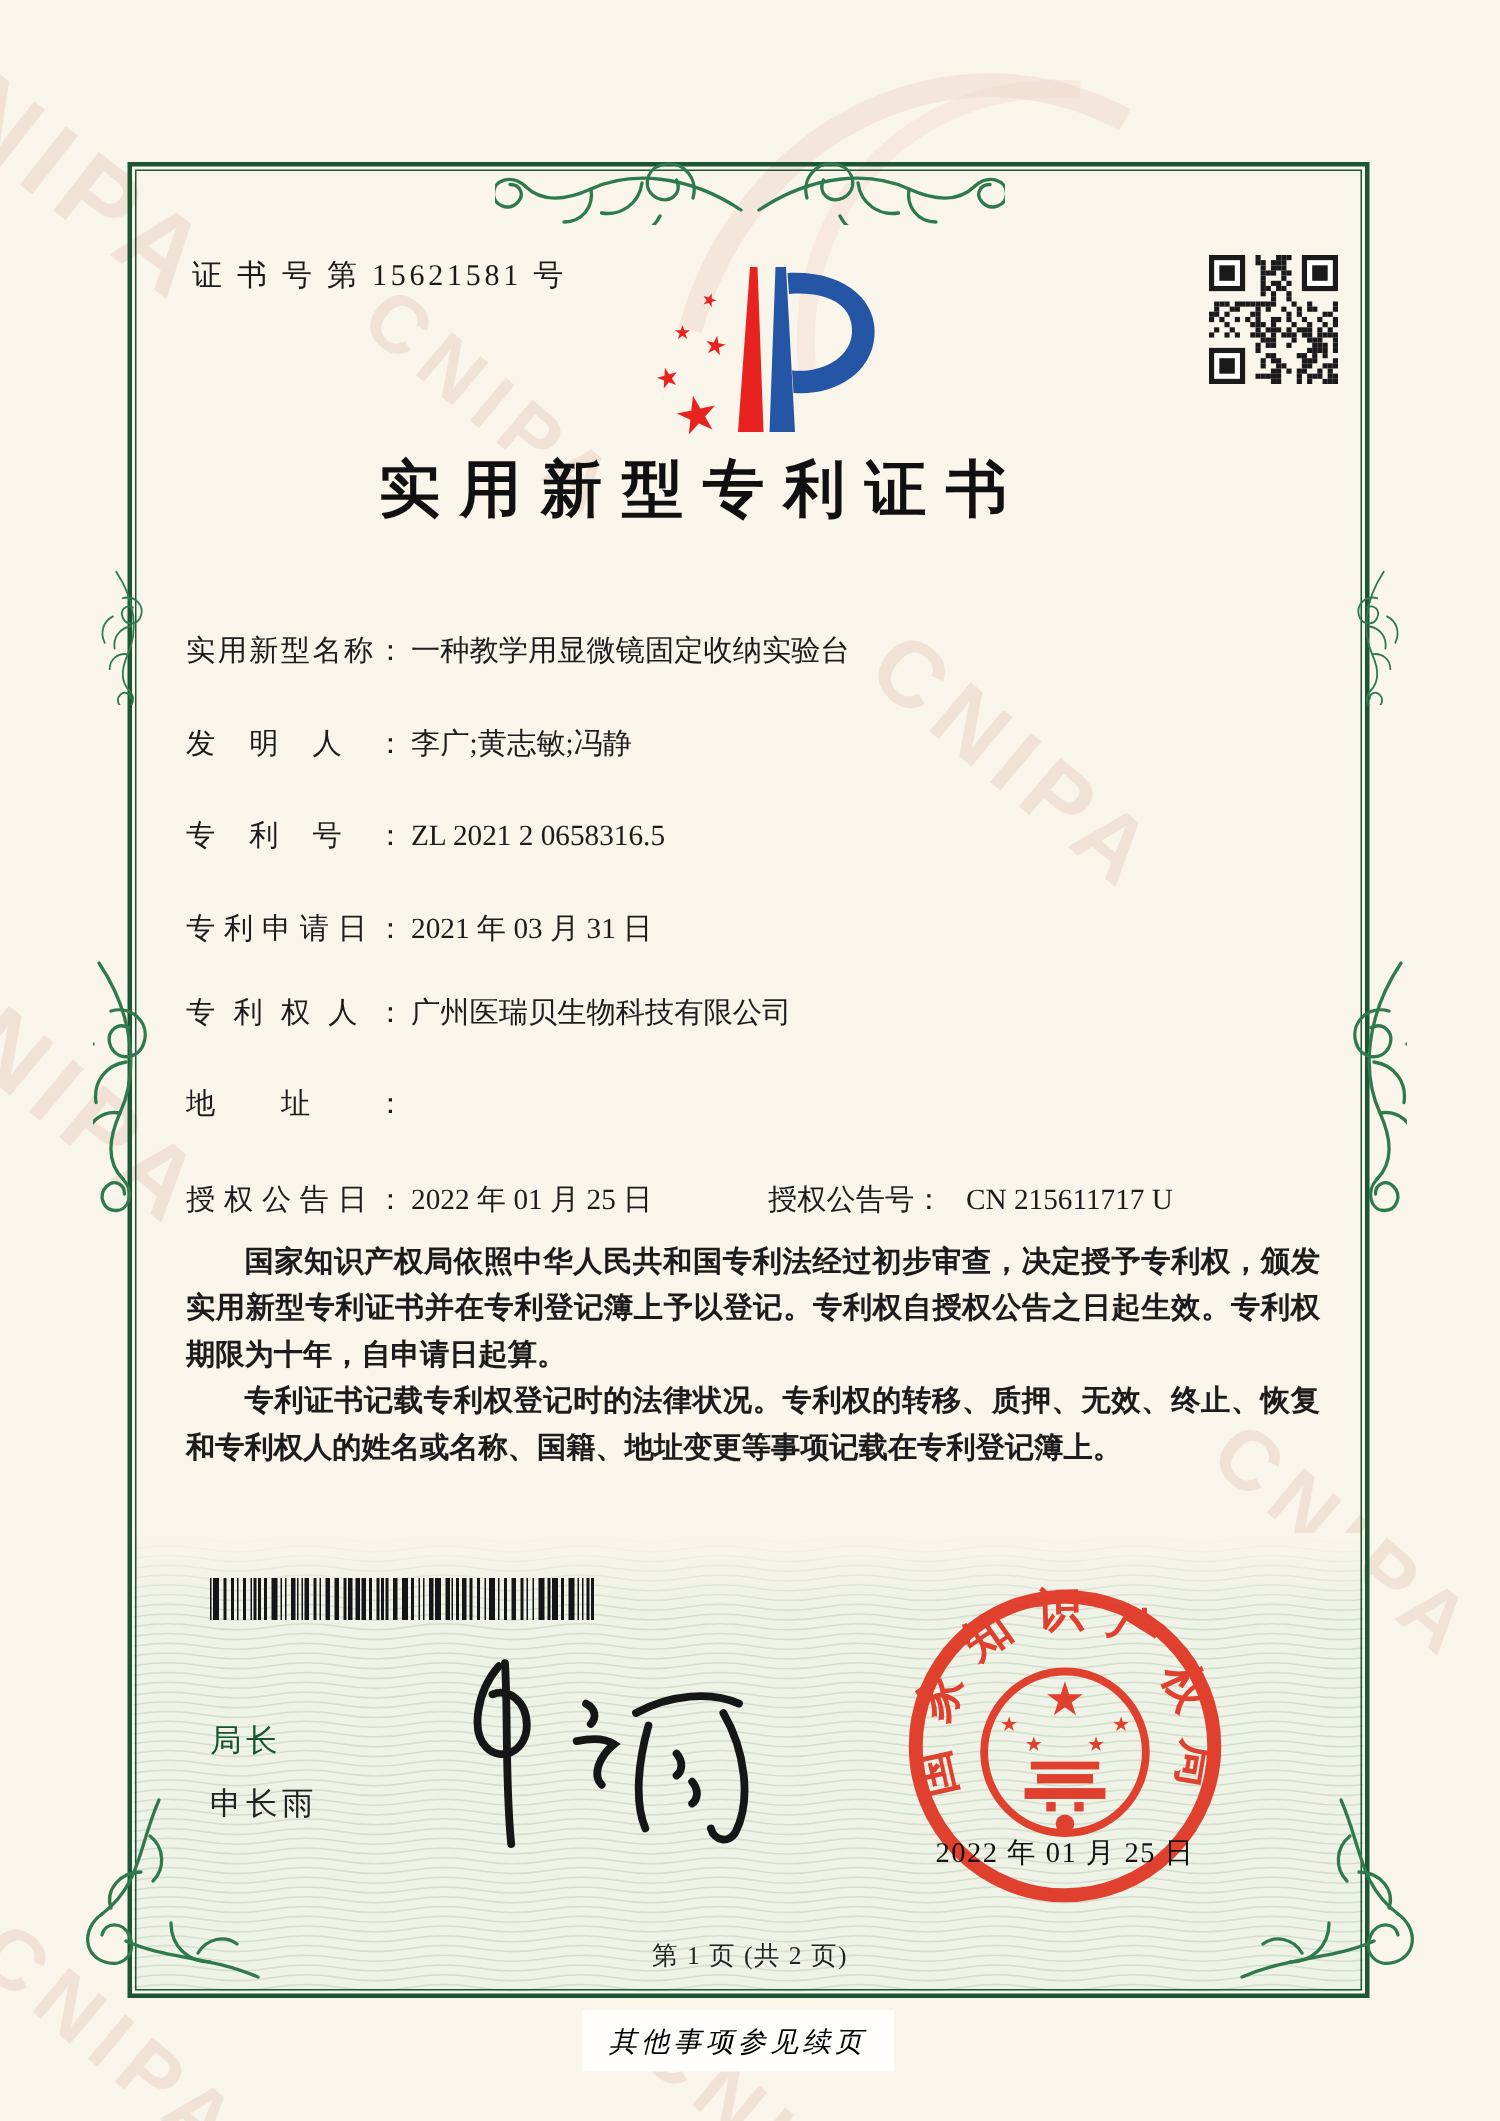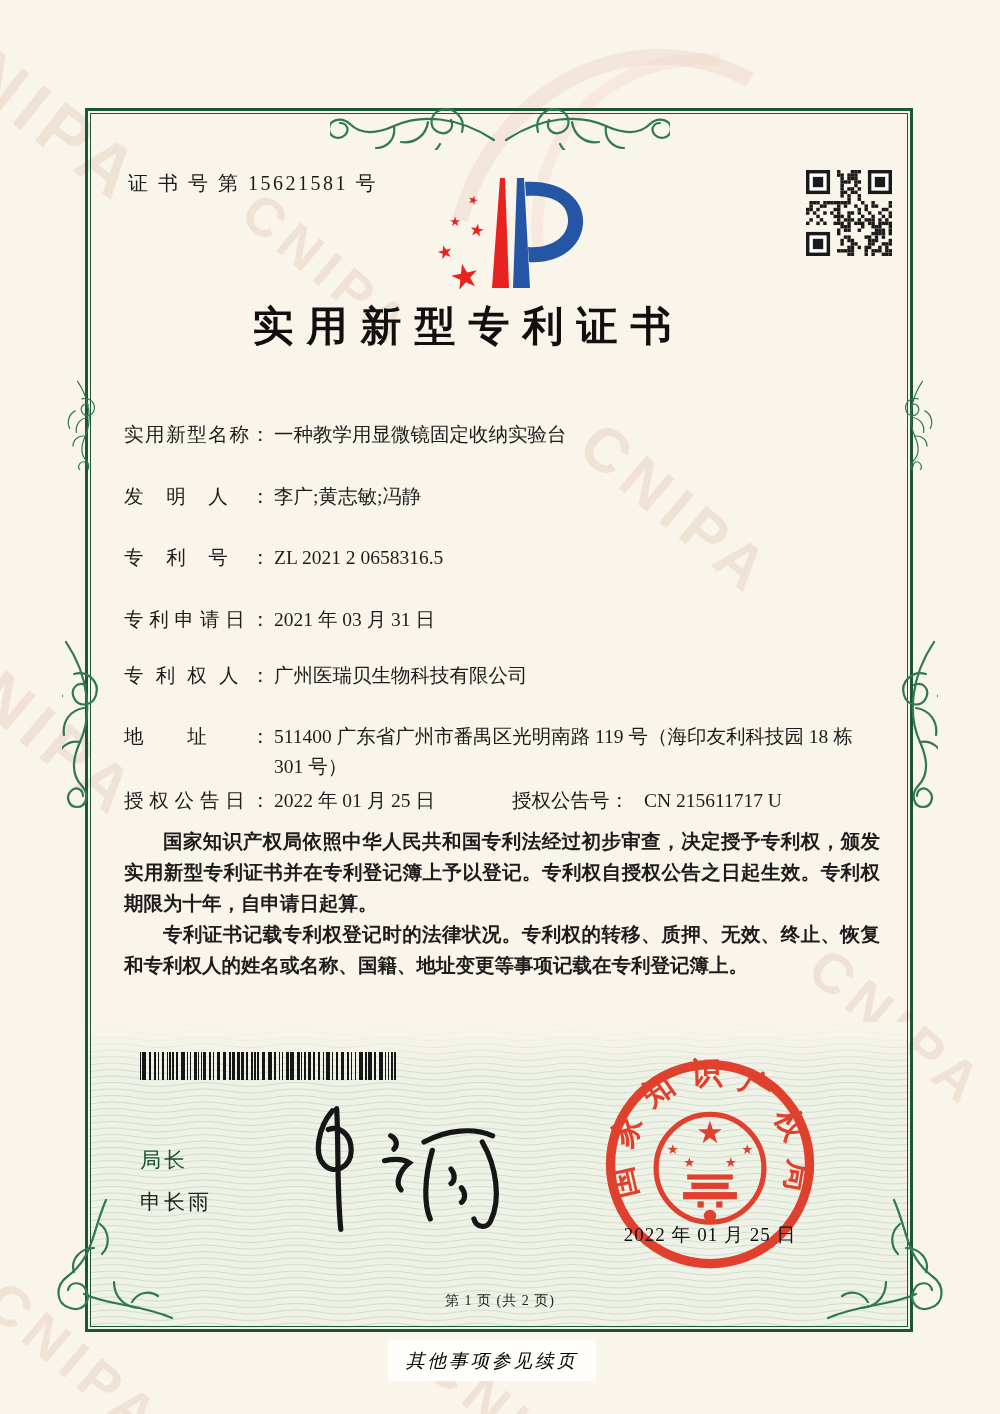--- a/index.html
+++ b/index.html
@@ -32,21 +32,21 @@
   .paras{position:absolute;left:124px;top:826px;width:756px;font-size:19.5px;
          line-height:31px;color:#1c1c1c;text-align:justify;z-index:2;font-weight:bold;}
   .paras p{margin:0;text-indent:2em;}
   .dtitle{position:absolute;left:140px;top:1146px;font-size:21px;color:#14532d;
           font-family:"Liberation Sans","DejaVu Sans",sans-serif;letter-spacing:3px;z-index:3;}
   .dname{position:absolute;left:140px;top:1188px;font-size:21px;color:#222;
           font-family:"Liberation Sans","DejaVu Sans",sans-serif;letter-spacing:3px;z-index:3;}
   .sealdate{position:absolute;left:596px;top:1222px;width:228px;text-align:center;
             font-size:19px;color:#111;letter-spacing:1px;z-index:4;}
   .pageno{position:absolute;left:0;top:1292px;width:1000px;text-align:center;
-          font-size:14px;color:#222;letter-spacing:1px;z-index:2;}
+          font-size:17px;color:#222;letter-spacing:1px;z-index:2;}
   .footnote{position:absolute;left:388px;top:1340px;background:#fffefb;
             padding:8px 18px;font-size:18.5px;font-style:italic;letter-spacing:3px;
             color:#000000;z-index:2;}
   svg.layer{position:absolute;z-index:2;}
   svg.orn{position:absolute;z-index:1;}
   .swirl{position:absolute;z-index:0;}
 </style>
 </head>
 <body>
 
@@ -395,21 +395,20 @@
   <div class="frow" style="top:605px">
     <span class="flabel">专利申请日：</span>
     <span class="fvalue">2021 年 03 月 31 日</span>
   </div>
   <div class="frow" style="top:661px">
     <span class="flabel">专利权人：</span>
     <span class="fvalue">广州医瑞贝生物科技有限公司</span>
   </div>
   <div class="frow" style="top:722px">
     <span class="flabel">地址：</span>
-    <span class="fvalue" style="max-width:600px">511400 广东省广州市番禺区光明南路 119 号（海印友利科技园 18 栋 301 号）</span>
   </div>
   <div class="frow" style="top:786px">
     <span class="flabel">授权公告日：</span>
     <span class="fvalue" style="flex:0 0 auto">2022 年 01 月 25 日</span>
     <span class="grant2">
       <span class="g2l">授权公告号：</span>
       <span>CN 215611717 U</span>
     </span>
   </div>
 

